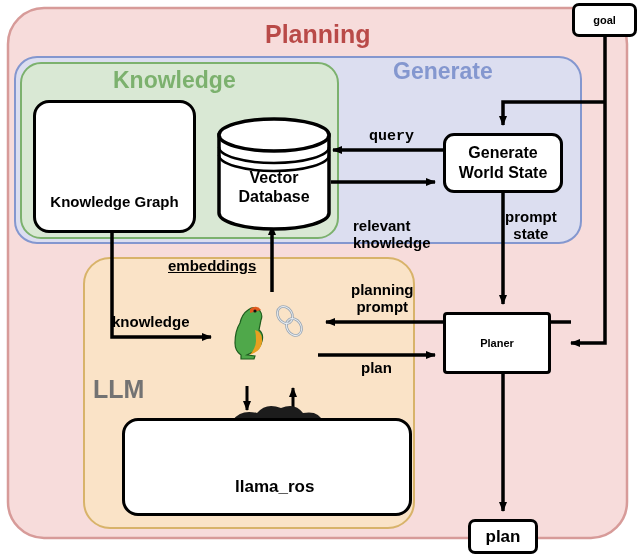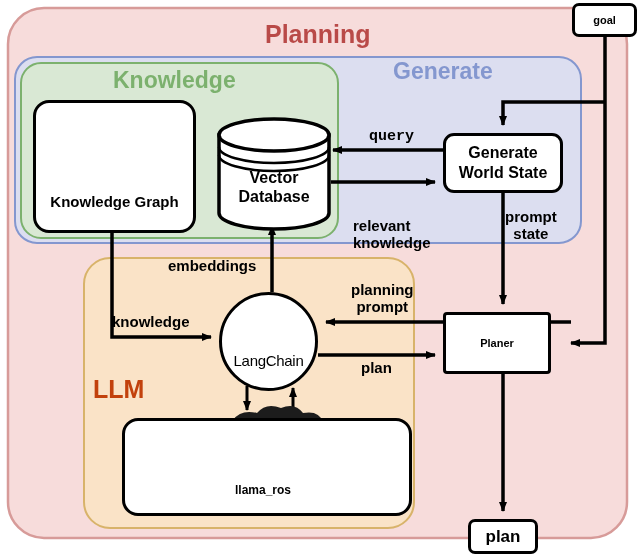--- a/index.html
+++ b/index.html
@@ -41,21 +41,21 @@
     color: #8497cf;
   }
   #label-knowledge {
     left: 113px; top: 69px;
     font-size: 23px;
     color: #7cb16e;
   }
   #label-llm {
     left: 93px; top: 377px;
     font-size: 25px;
-    color: #c2410c;
+    color: #737373;
   }
   .node-box {
     position: absolute;
     background: #ffffff;
     border: 3px solid #000000;
     box-sizing: border-box;
     display: flex;
     flex-direction: column;
     align-items: center;
     justify-content: center;
@@ -101,21 +101,21 @@
     left: 122px; top: 418px;
     width: 290px; height: 98px;
     border-radius: 16px;
     justify-content: flex-start;
     align-items: flex-start;
     font-size: 0px;
   }
   #llamaros-caption {
     position: absolute;
     left: 110px; bottom: 16px;
-    font-size: 12px;
+    font-size: 17px;
     font-weight: bold;
     z-index: 4;
   }
   #box-langchain {
     left: 219px; top: 292px;
     width: 99px; height: 99px;
     border-radius: 50%;
     font-size: 0px;
   }
   #langchain-caption {
@@ -132,21 +132,21 @@
     font-size: 15px;
     font-weight: bold;
     color: #000000;
     white-space: nowrap;
     line-height: 1.12;
     pointer-events: none;
   }
   #lbl-query { left: 369px; top: 129px; font-family: Liberation Mono, monospace; }
   #lbl-relevant { left: 353px; top: 190px; text-align: left; margin-top: 28px; }
   #lbl-worldstate { left: 505px; top: 209px; text-align: center; }
-  #lbl-embeddings { left: 168px; top: 258px; }
+  #lbl-embeddings { left: 168px; top: 258px; text-decoration: underline; }
   #lbl-knowledge { left: 112px; top: 314px; }
   #lbl-planprompt { left: 351px; top: 282px; text-align: center; }
   #lbl-plan { left: 361px; top: 360px; }
   #vdb-caption {
     position: absolute;
     left: 224px; top: 168px;
     width: 100px;
     text-align: center;
     font-size: 16px;
     font-weight: bold;
@@ -297,23 +297,20 @@
   </div>
 
   <div class="node-box" id="box-plan">
     <span>plan</span>
   </div>
 
   <div class="node-box" id="box-kg">
     <span id="kg-caption">Knowledge Graph</span>
   </div>
 
-  <div class="node-box" id="box-langchain">
-    <span id="langchain-caption">LangChain</span>
-  </div>
 
   <div class="node-box" id="box-llamaros">
     <span id="llamaros-caption">llama_ros</span>
   </div>
 
   <div id="vdb-caption">
     <div>Vector</div>
     <div>Database</div>
   </div>
 

